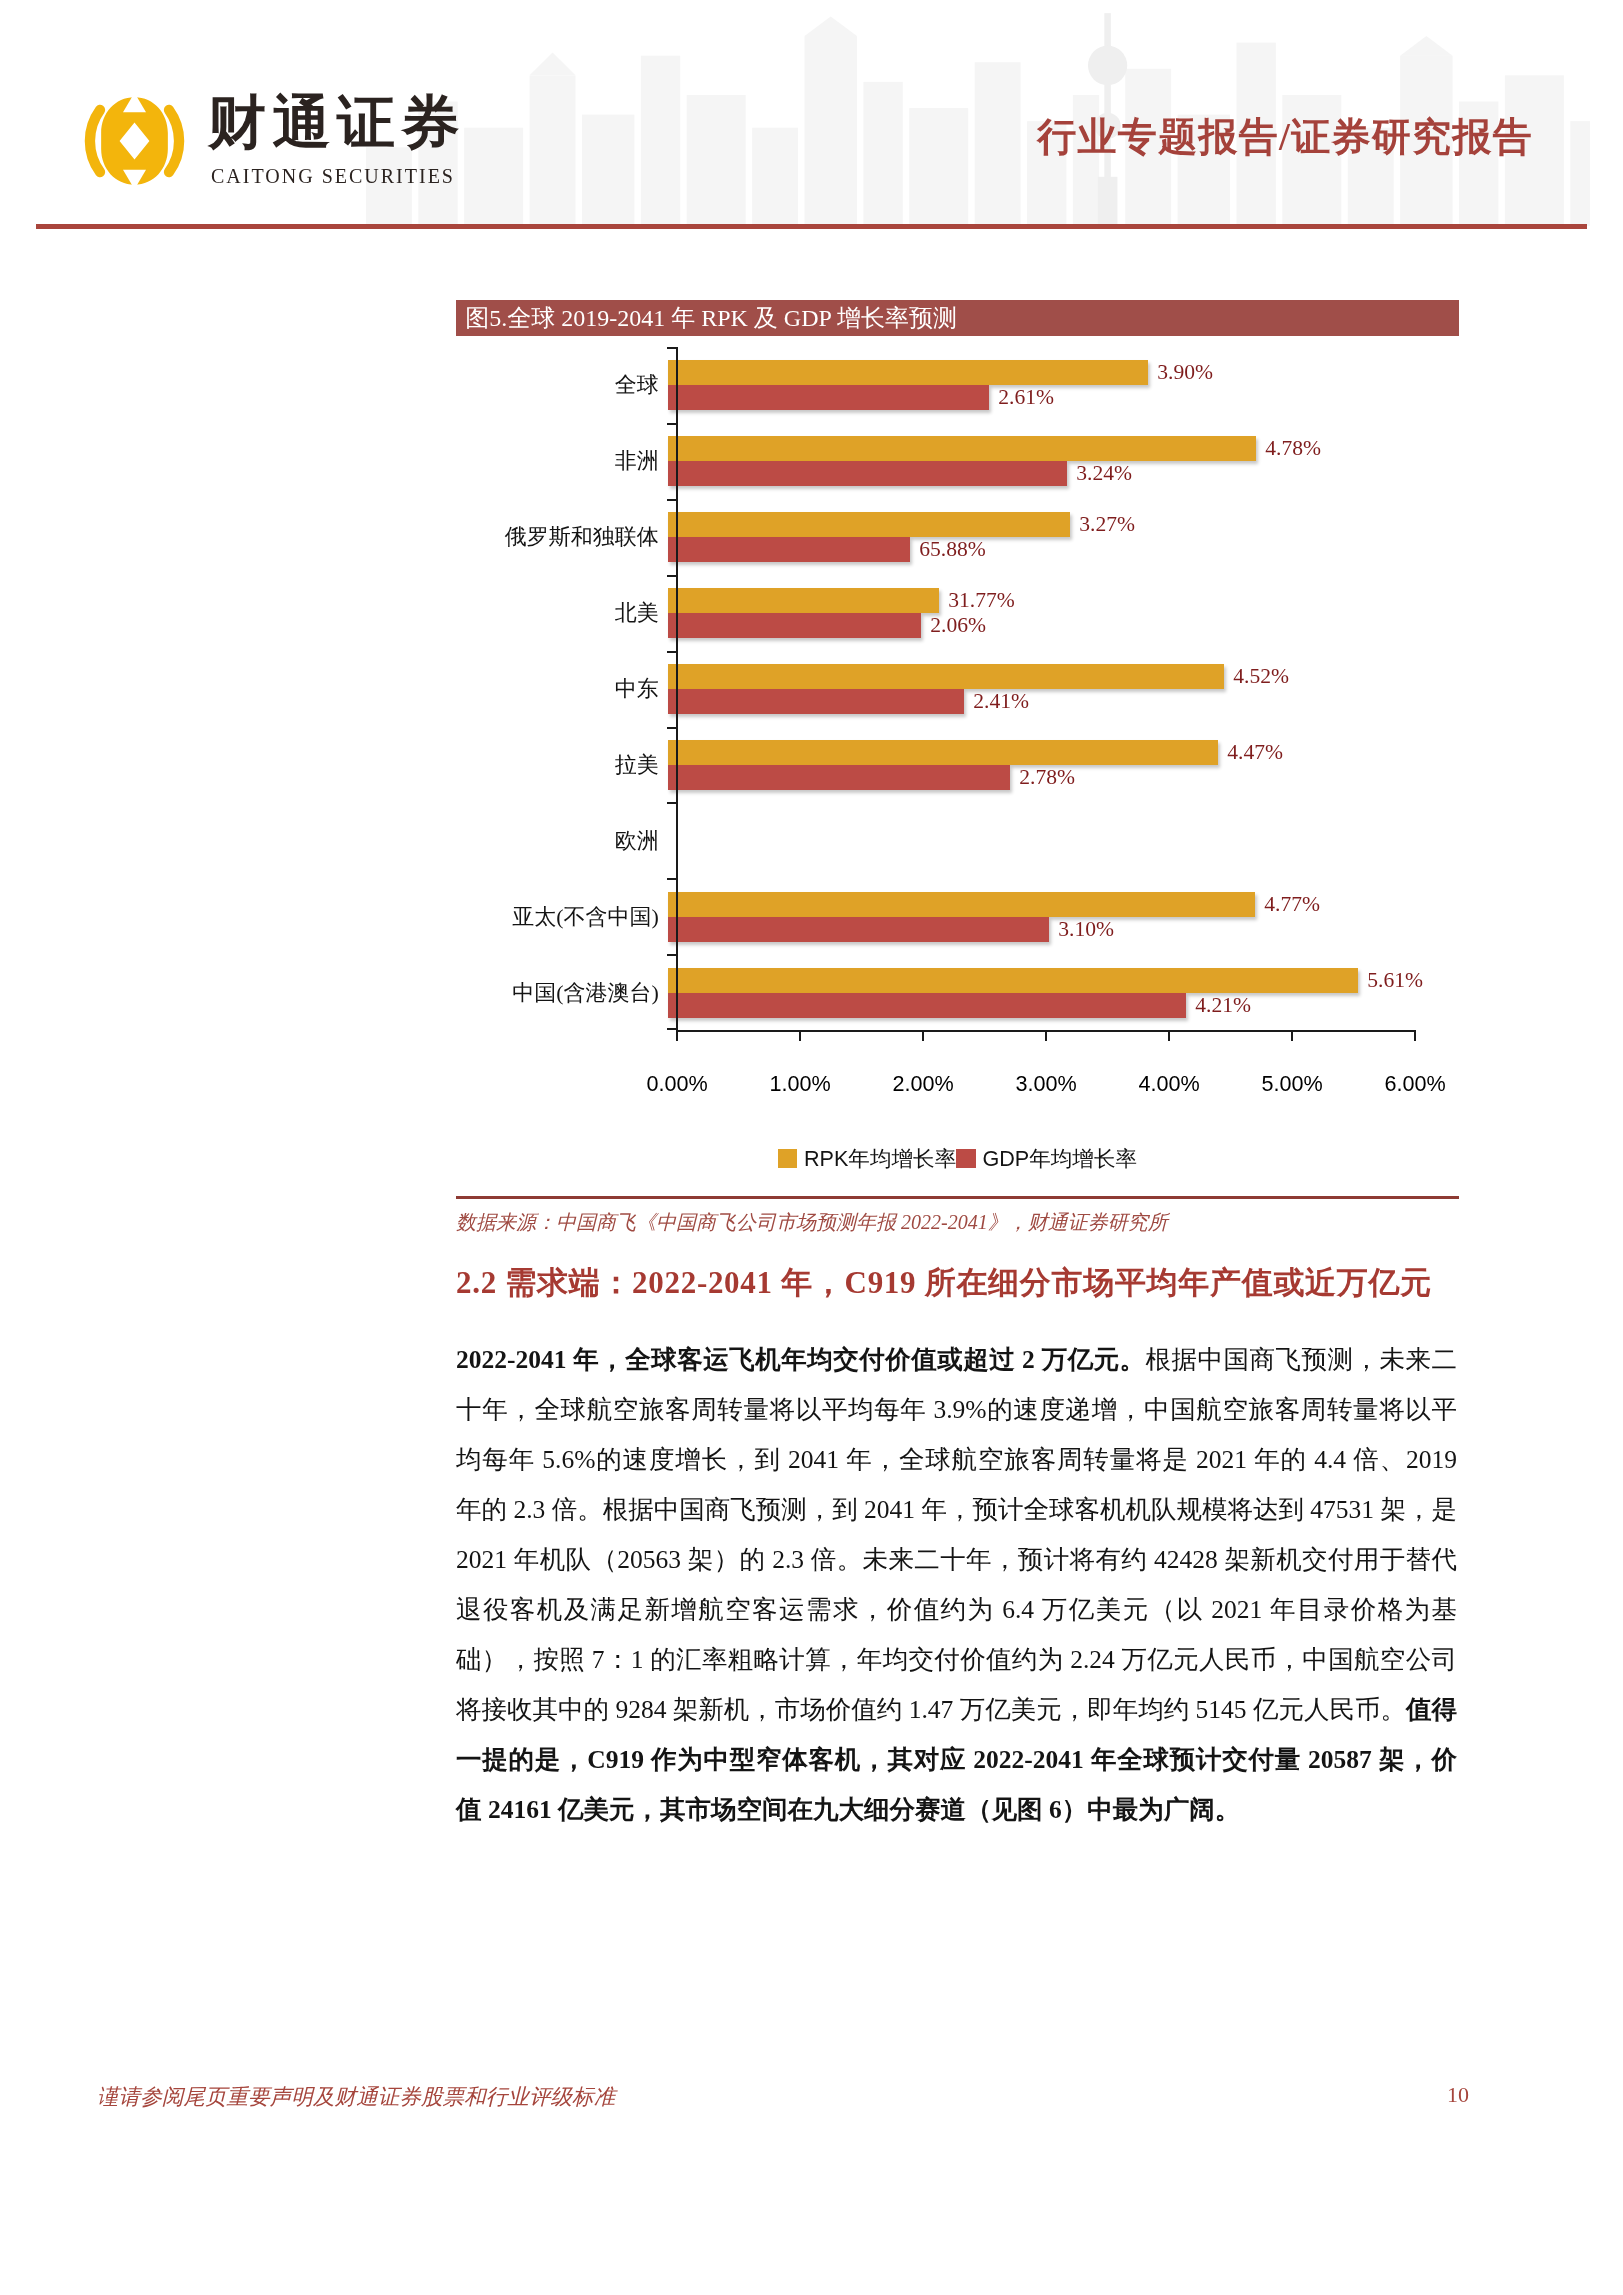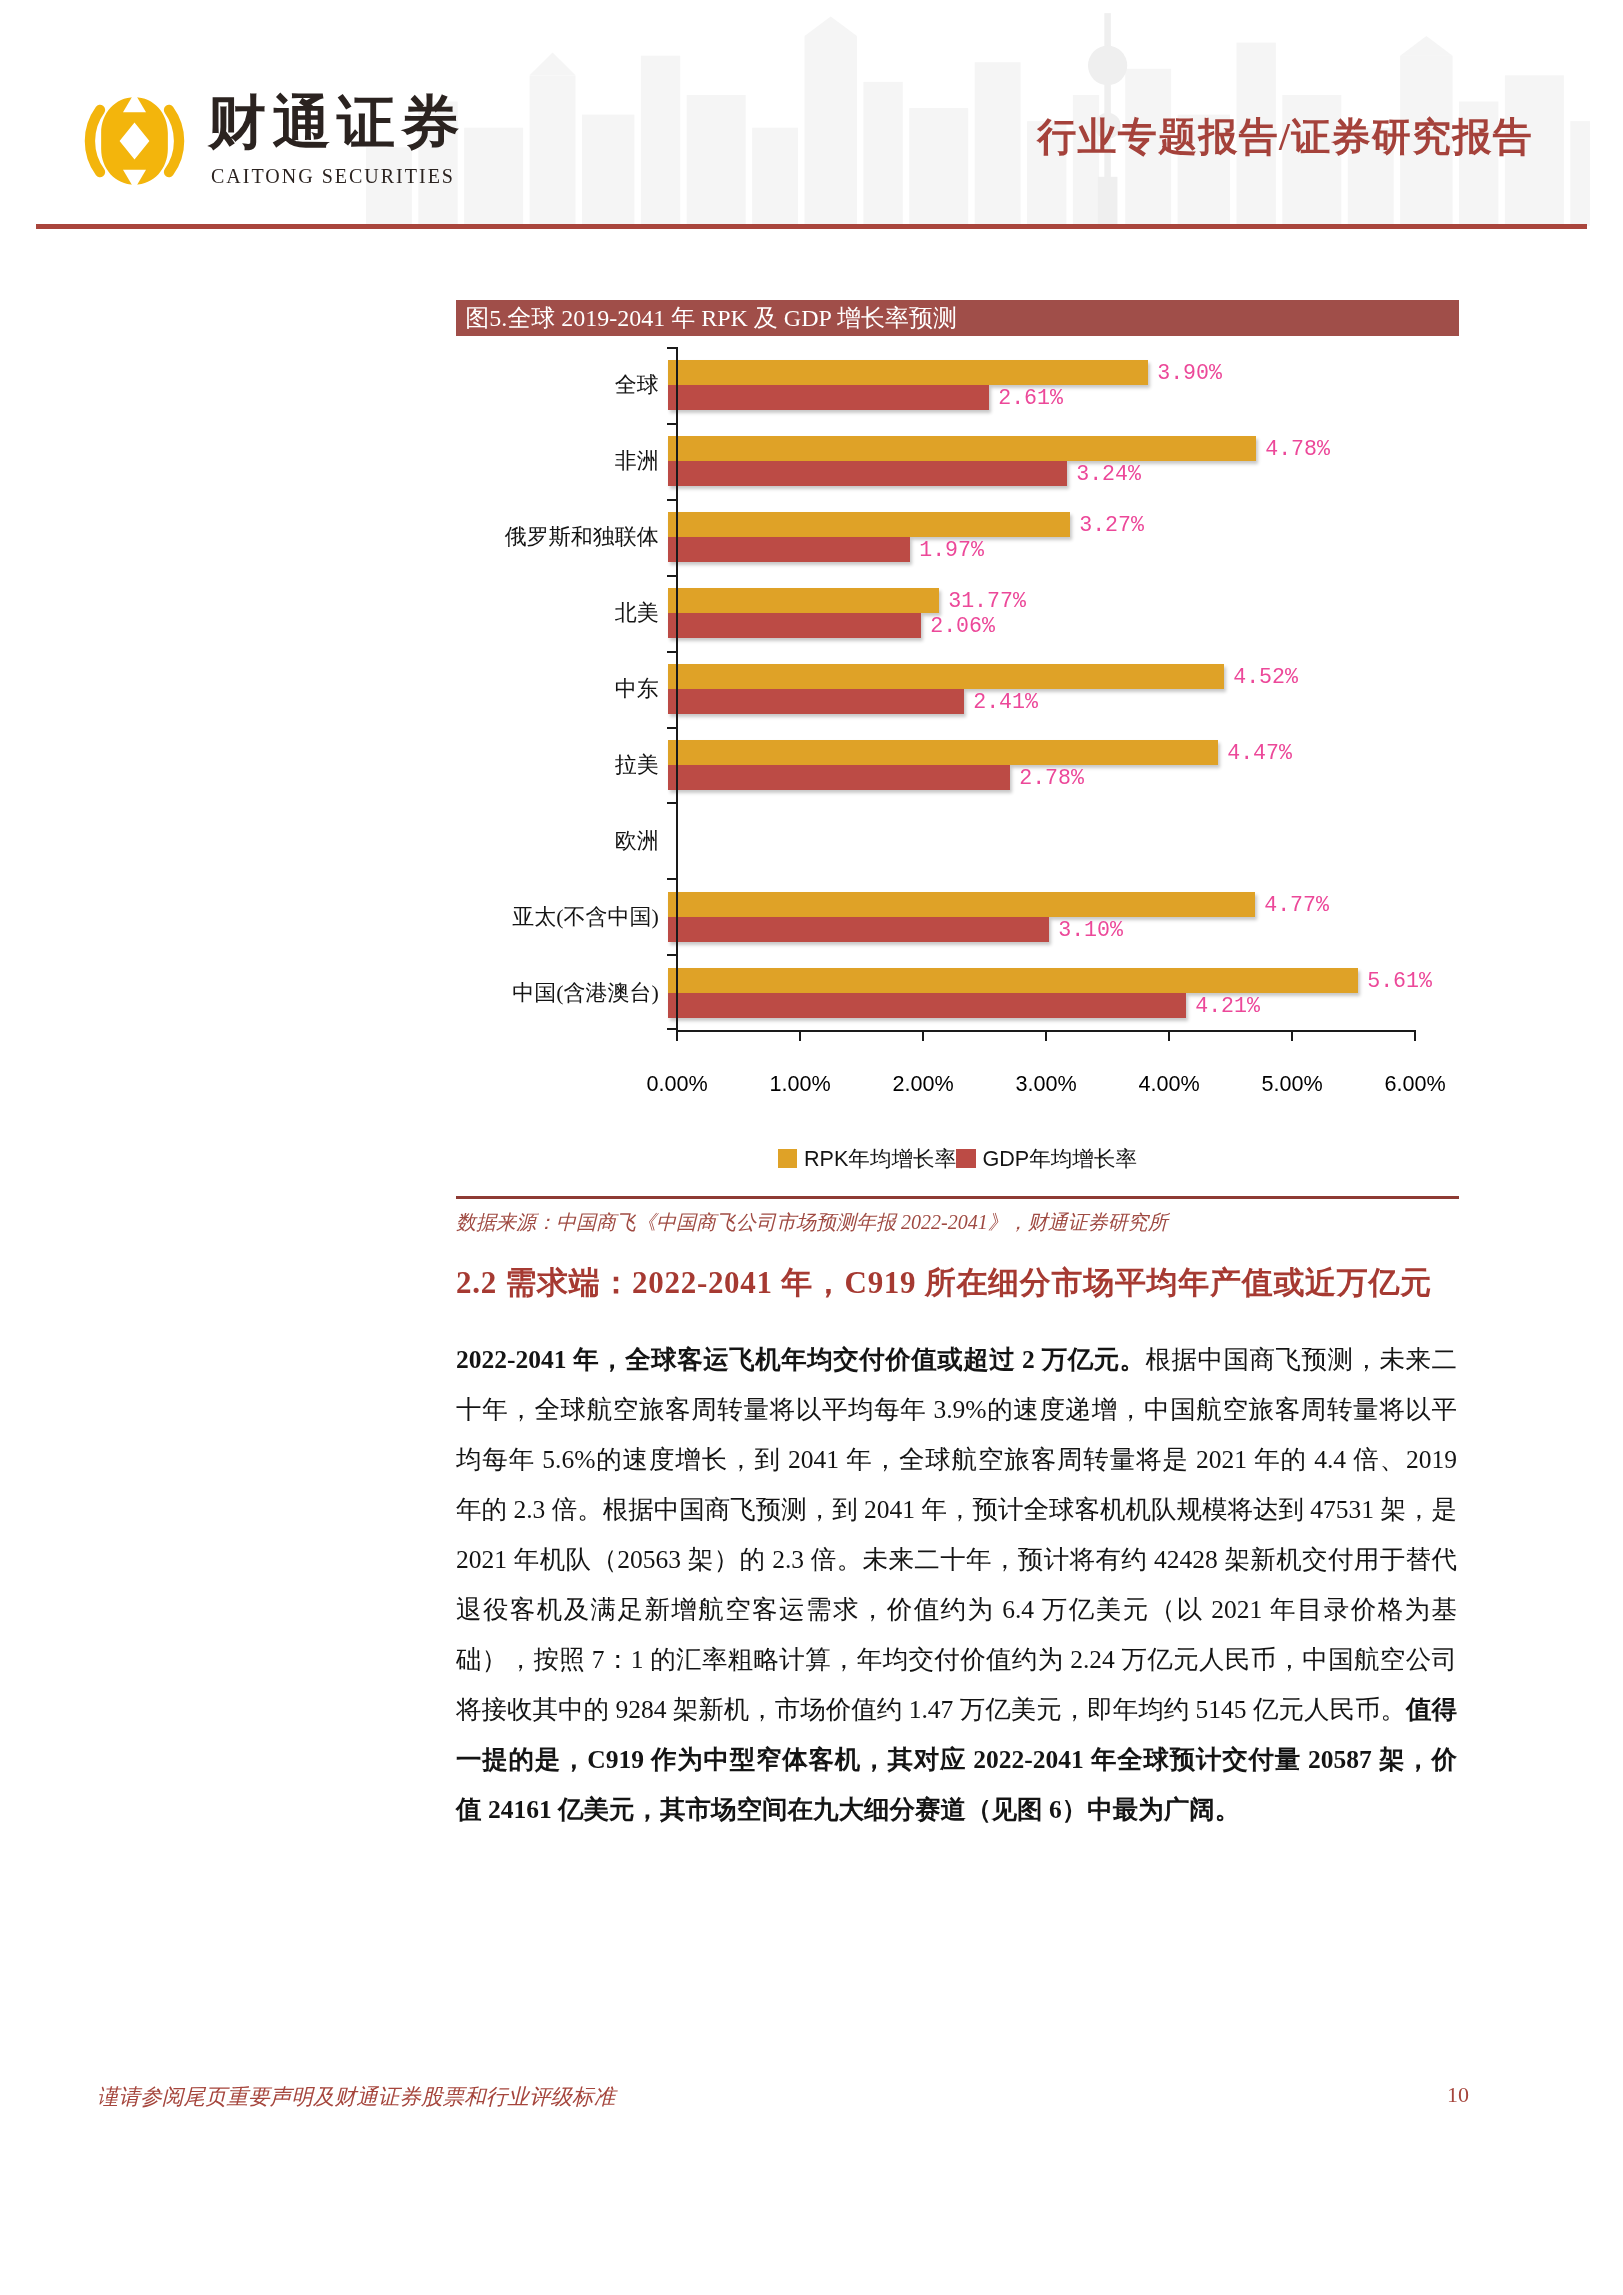--- a/index.html
+++ b/index.html
@@ -21,21 +21,21 @@
   .figure{position:absolute;left:456px;top:300px;width:1003px;height:916px;}
   .fig-title{height:36px;background:#A04E49;color:#ffffff;font-size:24px;line-height:36px;
              padding-left:9.2px;box-sizing:border-box;}
   .plot{position:relative;margin-top:11px;height:739px;}
   .chart-row{height:76px;display:flex;box-sizing:border-box;}
   .cat-label{width:212px;text-align:right;padding-right:9.2px;font-size:22px;
              display:flex;align-items:center;justify-content:flex-end;box-sizing:border-box;}
   .bars{width:785px;padding-top:13px;box-sizing:border-box;}
   .bar-line{display:flex;align-items:center;height:25px;}
   .bar{height:25px;box-shadow:2px 2.6px 3.3px rgba(0,0,0,0.22);}
-  .val{margin-left:9.2px;font-size:21.6px;font-family:Liberation Mono, monospace;color:#ec4899;}
+  .val{margin-left:9.2px;font-size:21.6px;font-family:Liberation Serif, serif;color:#7f1d1d;}
   .y-axis{position:absolute;left:220px;top:0;height:683px;width:2px;background:#1a1a1a;}
   .ytick{position:absolute;left:211px;width:9.2px;height:2px;background:#1a1a1a;}
   .x-axis{position:absolute;left:220px;top:683px;width:740px;height:2px;background:#1a1a1a;}
   .xtick{position:absolute;width:2px;height:9.2px;background:#1a1a1a;top:685px;}
   .xlabel{position:absolute;top:724px;transform:translateX(-50%);font-size:21.6px;
           font-family:"Liberation Sans","DejaVu Sans",sans-serif;color:#000;}
   .legend{position:absolute;left:0;top:797px;width:100%;display:flex;justify-content:center;}
   .legend-item{display:flex;align-items:center;gap:6.5px;font-size:21.6px;
                font-family:"Liberation Sans","DejaVu Sans",sans-serif;}
   .swatch{width:19.6px;height:19.6px;}
@@ -146,21 +146,21 @@
           </div>
           <div class="chart-row">
             <div class="cat-label">俄罗斯和独联体</div>
             <div class="bars">
               <div class="bar-line">
                 <div class="bar" style="width: 402px; background: rgb(223, 162, 39);"></div>
                 <span class="val">3.27%</span>
               </div>
               <div class="bar-line">
                 <div class="bar" style="width: 242px; background: rgb(188, 75, 69);"></div>
-                <span class="val">1.97%</span>
+                <span class="val">65.88%</span>
               </div>
             </div>
           </div>
           <div class="chart-row">
             <div class="cat-label">北美</div>
             <div class="bars">
               <div class="bar-line">
                 <div class="bar" style="width: 271px; background: rgb(223, 162, 39);"></div>
                 <span class="val">31.77%</span>
               </div>

